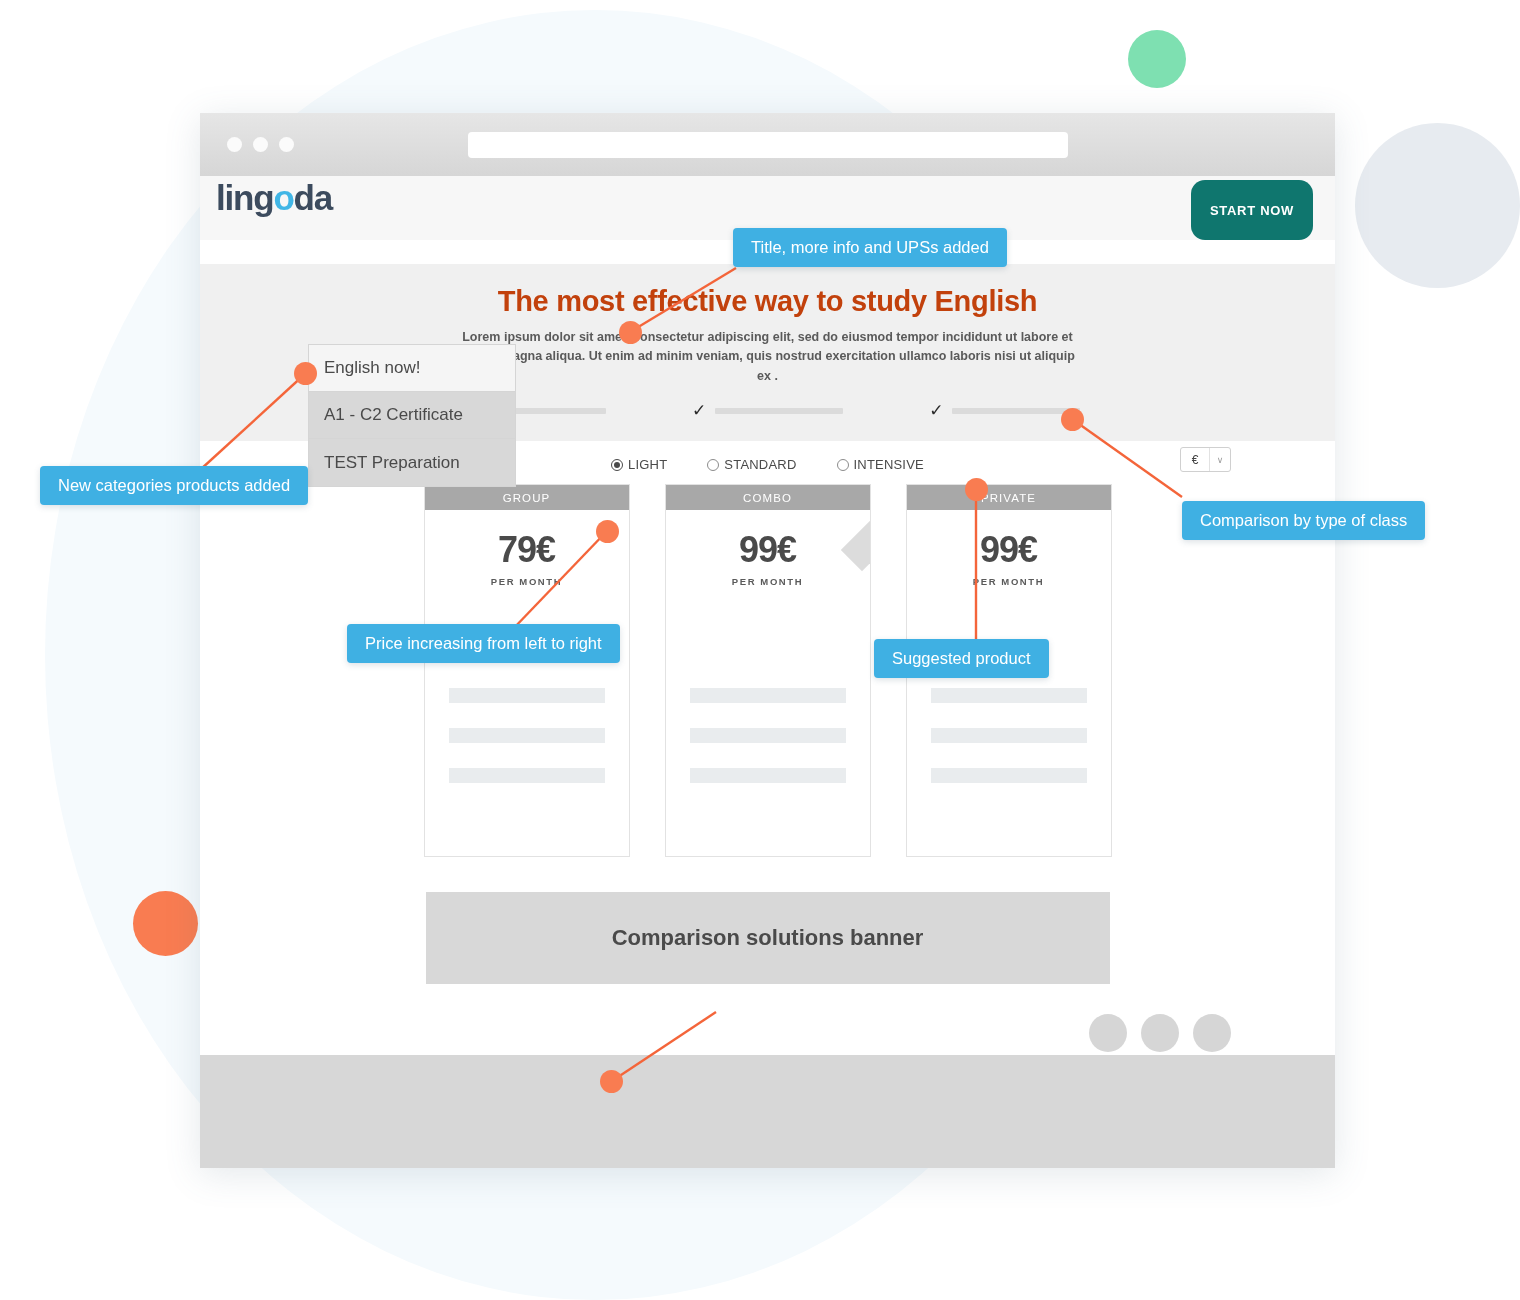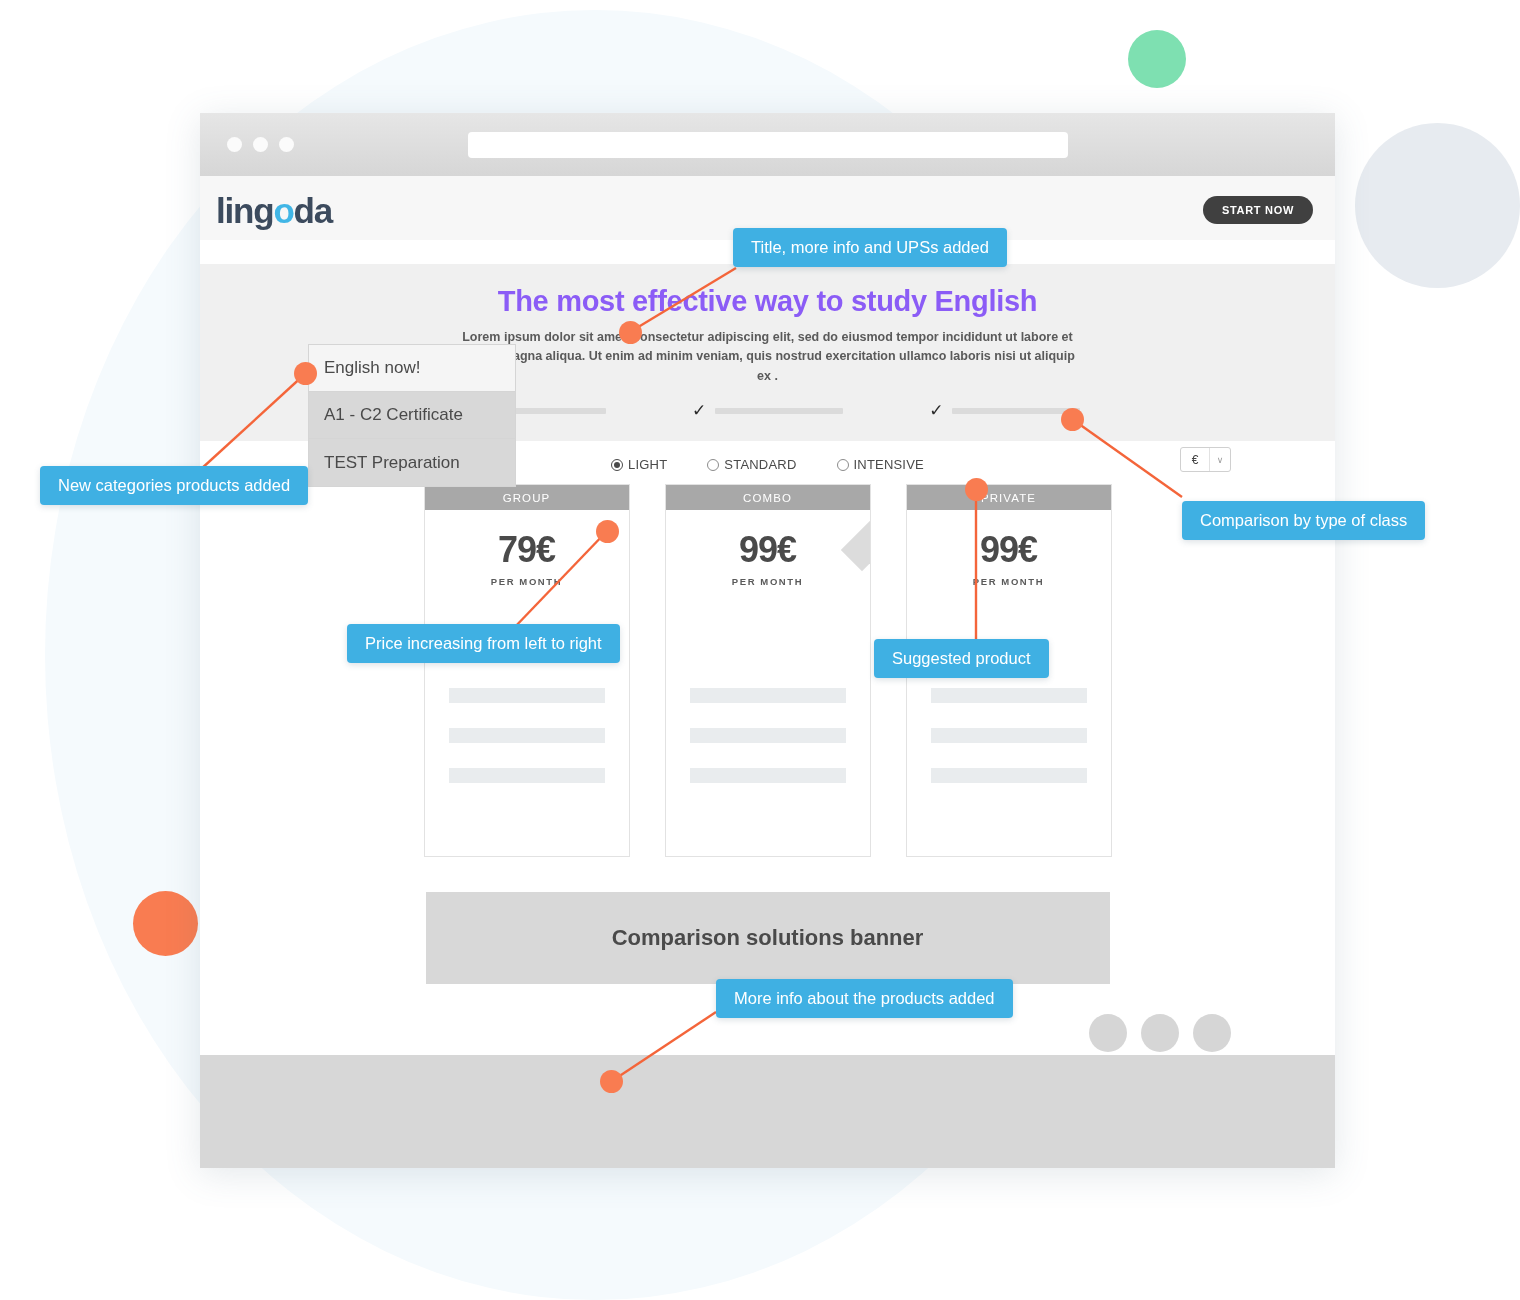--- a/index.html
+++ b/index.html
@@ -74,58 +74,57 @@
     width: 600px; height: 26px;
     background: #ffffff;
     border-radius: 4px;
   }
 
   
   #site-header {
     height: 64px;
     background: #f7f7f7;
     display: flex;
-    align-items: center;
     justify-content: space-between;
     padding: 4px 14px 0 14px;
   }
   #logo {
     font-size: 35px;
     font-weight: bold;
     color: #3c4b5e;
     letter-spacing: -1.2px;
     line-height: 1;
     padding-left: 2px;
   }
   #logo .o-accent { color: #41b6e6; }
   #start-now-btn {
-    background: #404040;
+    background: #0f766e;
     color: #ffffff;
-    font-size: 11px;
+    font-size: 13px;
     font-weight: bold;
     letter-spacing: 0.7px;
     padding: 8px 19px;
     border-radius: 14px;
     border: none;
     margin-right: 8px;
     cursor: pointer;
   }
 
   #header-divider { height: 24px; background: #ffffff; }
 
   
   #hero {
     background: #f0f0f0;
     padding: 21px 0 22px 0;
     text-align: center;
   }
   #hero-title {
     font-size: 29px;
     font-weight: bold;
-    color: #8b5cf6;
+    color: #c2410c;
     letter-spacing: -0.3px;
   }
   #hero-sub {
     font-size: 12.5px;
     font-weight: bold;
     color: #5a5a5a;
     line-height: 1.55;
     max-width: 620px;
     margin: 10px auto 0 auto;
   }
@@ -507,15 +506,14 @@
 
   <div class="callout" style="left:347px; top:624px;">Price increasing from left to right</div>
   <div class="anno-dot" style="left:596px; top:520px;"></div>
 
   <div class="callout" style="left:874px; top:639px;">Suggested product</div>
   <div class="anno-dot" style="left:965px; top:478px;"></div>
 
   <div class="callout" style="left:1182px; top:487px;margin-top:14px;">Comparison by type of class</div>
   <div class="anno-dot" style="left:1061px; top:408px;"></div>
 
-  <div class="callout" style="left:716px; top:979px;">More info about the products added</div>
   <div class="anno-dot" style="left:600px; top:1070px;"></div>
 </div>
 
 </body></html>

